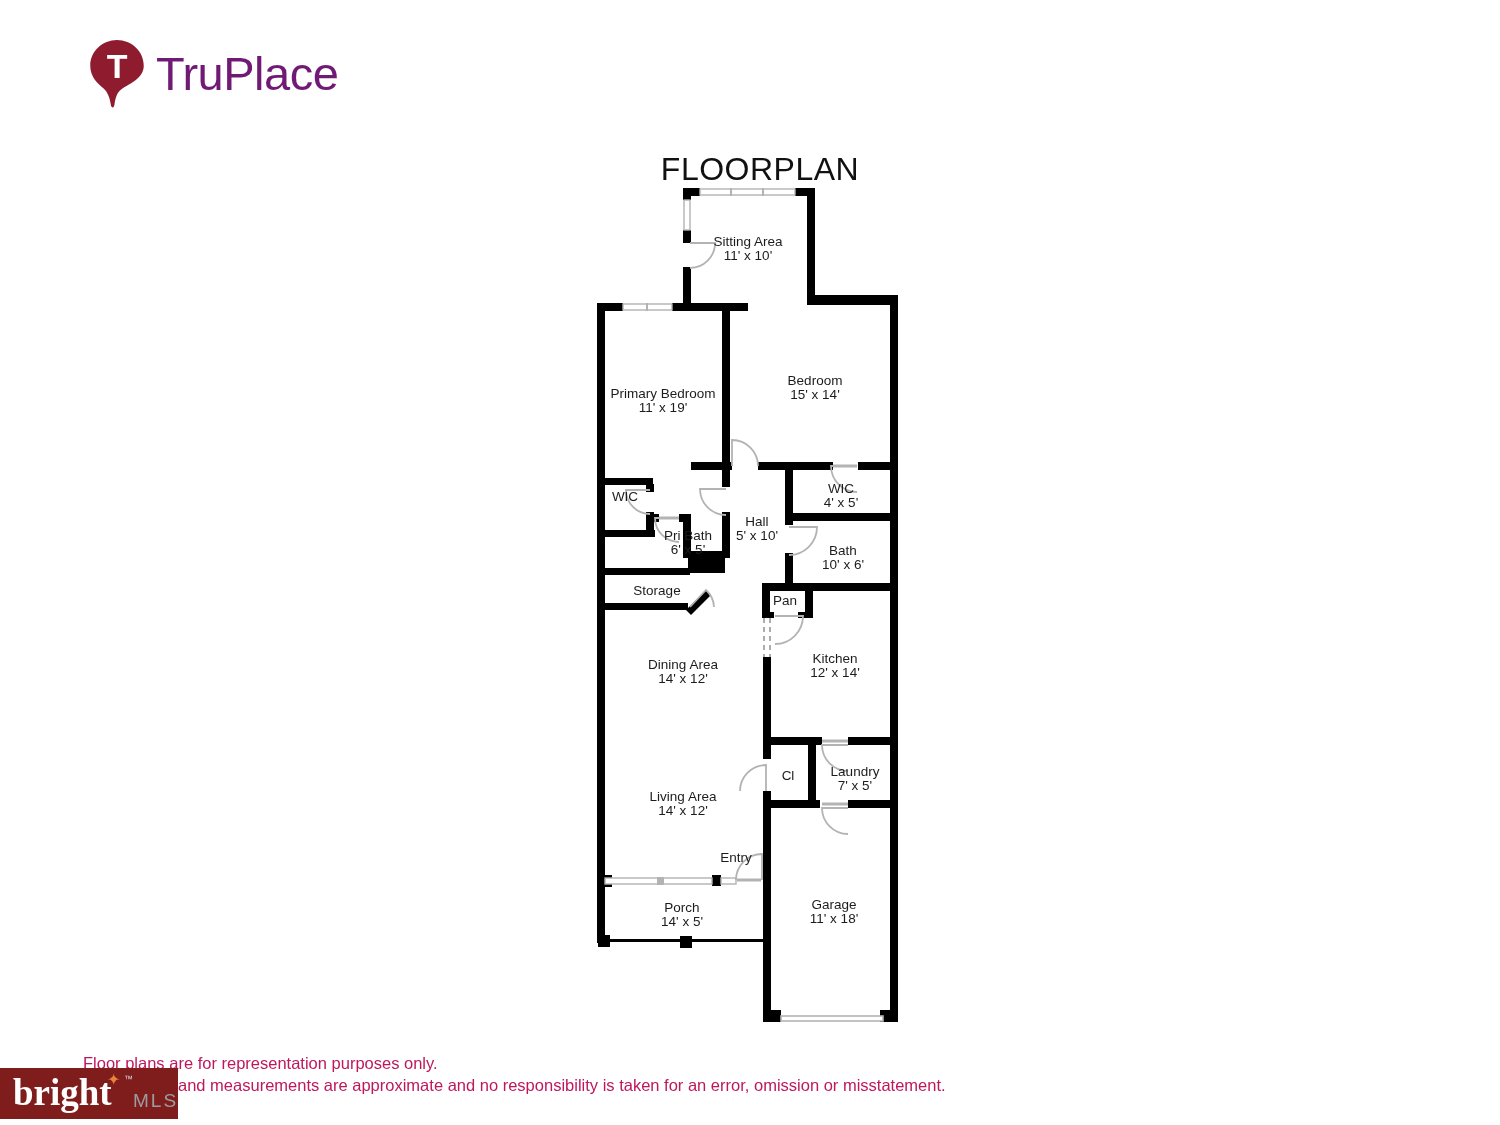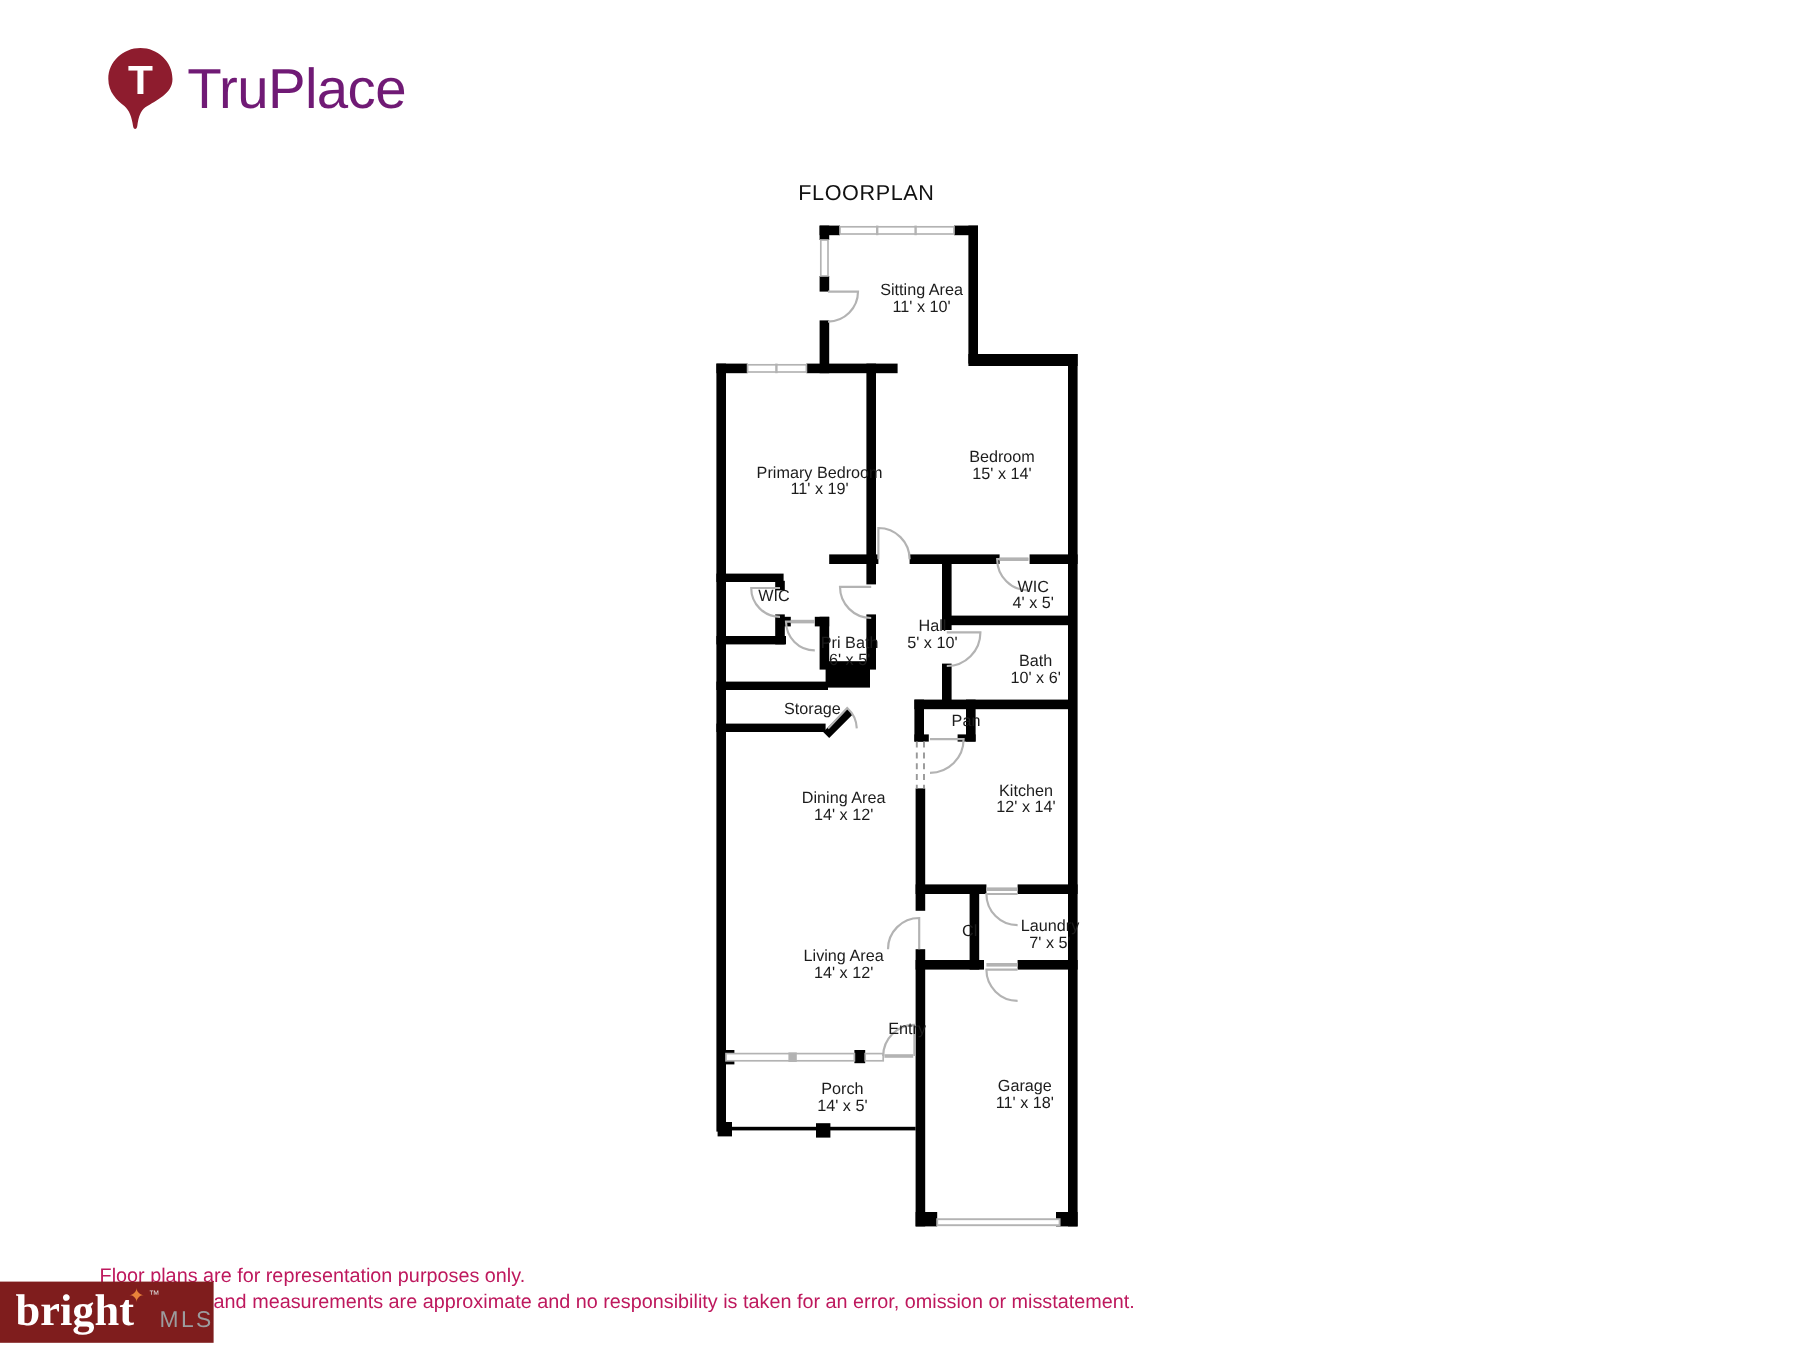--- a/index.html
+++ b/index.html
@@ -6,30 +6,30 @@
   #page{position:relative;width:1500px;height:1125px;background:#ffffff;overflow:hidden;
         font-family:"Liberation Sans", sans-serif;}
 
   
   #truplace-logo{position:absolute;left:86px;top:38px;display:flex;align-items:center;}
   #truplace-logo svg{display:block;}
   .brand-text{font-size:47px;font-weight:500;color:#701a75;letter-spacing:-0.5px;margin-left:8px;
               line-height:70px;}
 
   
-  #floorplan-title{position:absolute;left:722px;top:151px;transform:translateX(-50%);
-     font-size:18px;font-weight:500;letter-spacing:0.5px;color:#111;}
+  #floorplan-title{position:absolute;left:760px;top:151px;transform:translateX(-50%);
+     font-size:32px;font-weight:500;letter-spacing:0.5px;color:#111;}
 
   
   #plan-svg{position:absolute;left:0;top:0;}
 
   
   .room{position:absolute;transform:translateX(-50%);text-align:center;color:#1c1c1c;
         font-size:13.5px;line-height:13.5px;white-space:nowrap;display:flex;
-        flex-direction:column;align-items:center;margin-left:20px;}
+        flex-direction:column;align-items:center;}
   .room .rd{margin-top:0px;}
 
   
   .disclaimer{position:absolute;color:#be185d;font-size:16.5px;line-height:19px;}
   #disclaimer-line1{left:83px;top:1054px;}
   #disclaimer-line2{left:178px;top:1076px;}
 
   #bright-mls-box{position:absolute;left:0;top:1068px;width:178px;height:51px;background:#7f1d1d;}
   .mls-brand{position:absolute;left:13px;top:5px;font-family:"Liberation Serif", serif;
              font-weight:700;font-size:37px;color:#ffffff;line-height:40px;}

